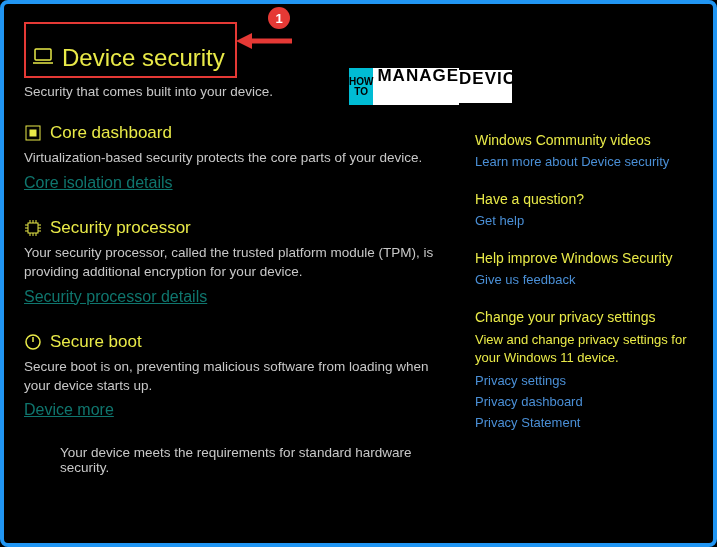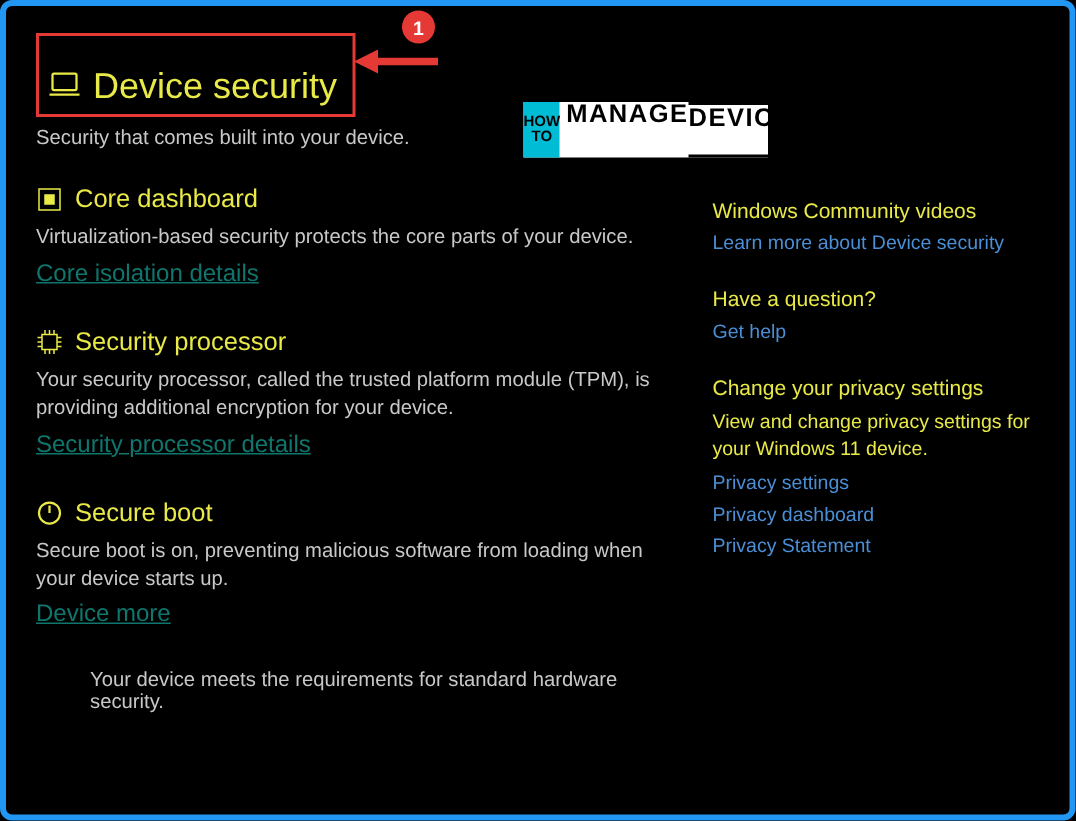--- a/index.html
+++ b/index.html
@@ -263,20 +263,24 @@
     <div class="side-group">
       <div class="side-title">Windows Community videos</div>
       <span class="side-link">Learn more about Device security</span>
     </div>
 
     <div class="side-group">
       <div class="side-title">Have a question?</div>
       <span class="side-link">Get help</span>
     </div>
 
+    <div class="side-group">
+      <div class="side-title">Help improve Windows Security</div>
+      <span class="side-link">Give us feedback</span>
+    </div>
 
     <div class="side-group">
       <div class="side-title">Change your privacy settings</div>
       <div class="side-desc">View and change privacy settings for your Windows 11 device.</div>
       <span class="side-link">Privacy settings</span>
       <span class="side-link">Privacy dashboard</span>
       <span class="side-link">Privacy Statement</span>
     </div>
   </div>
 </div>

